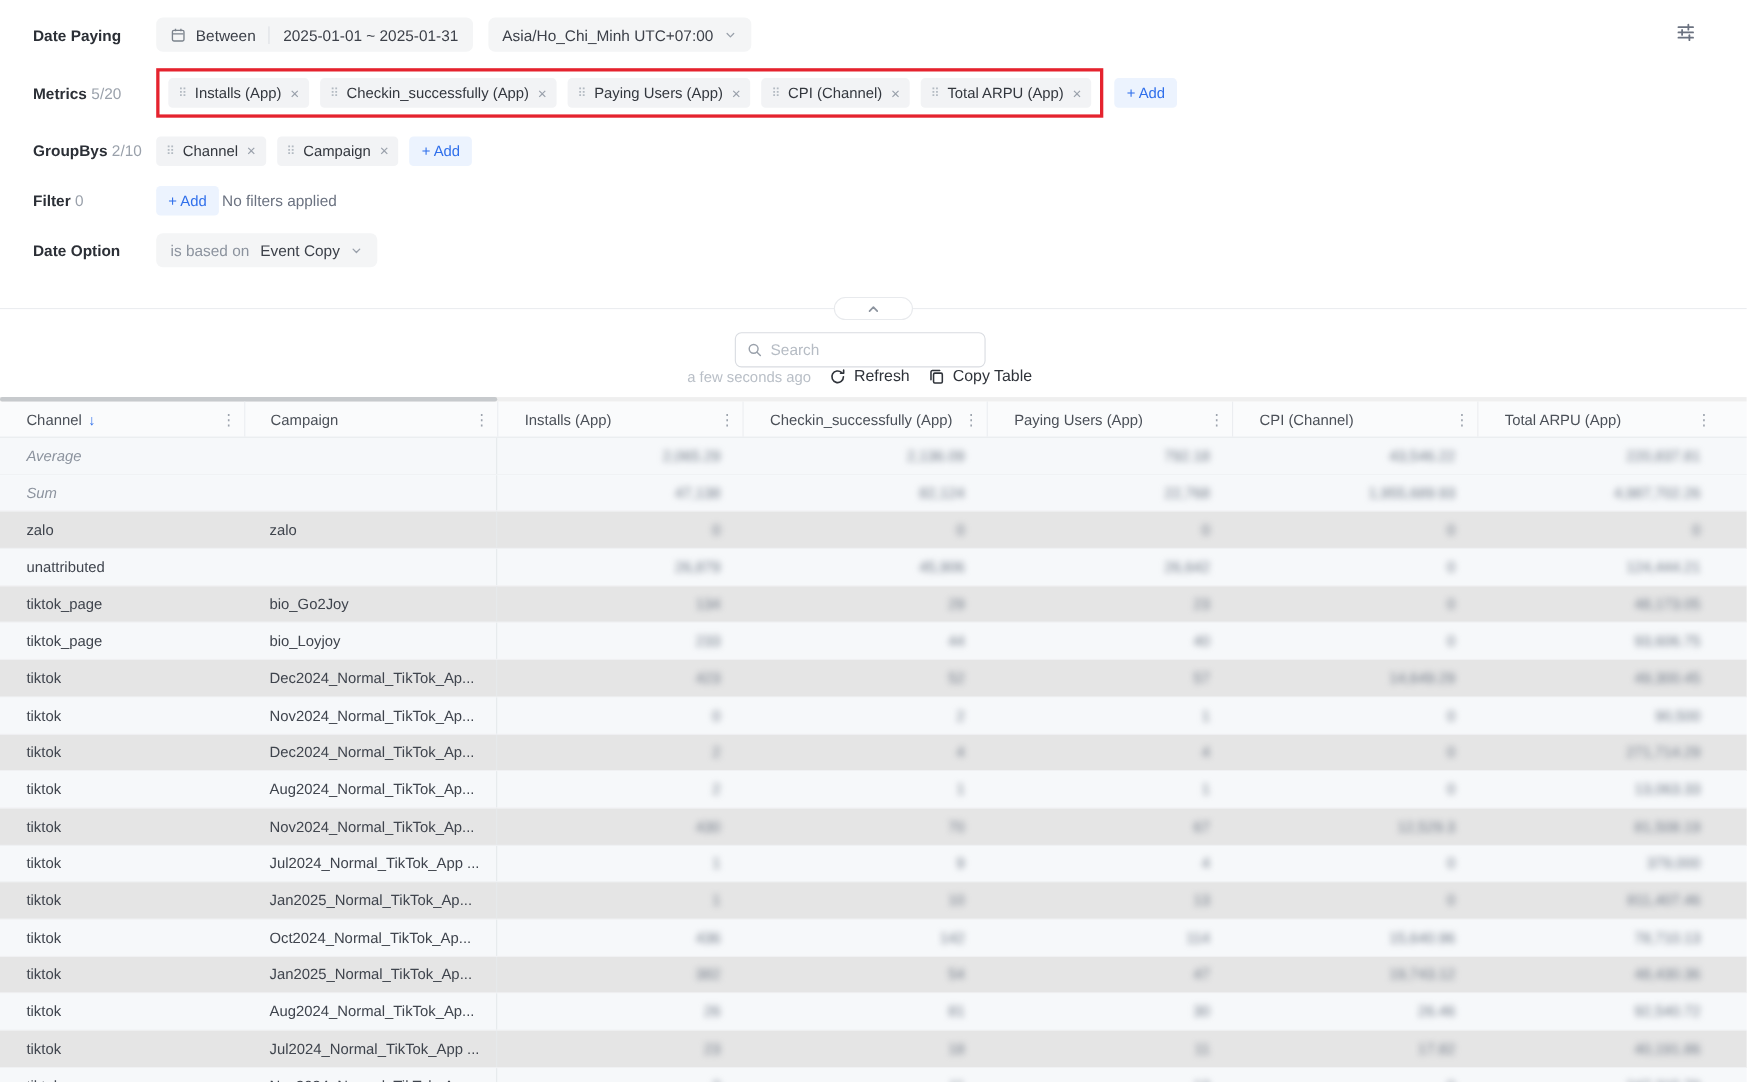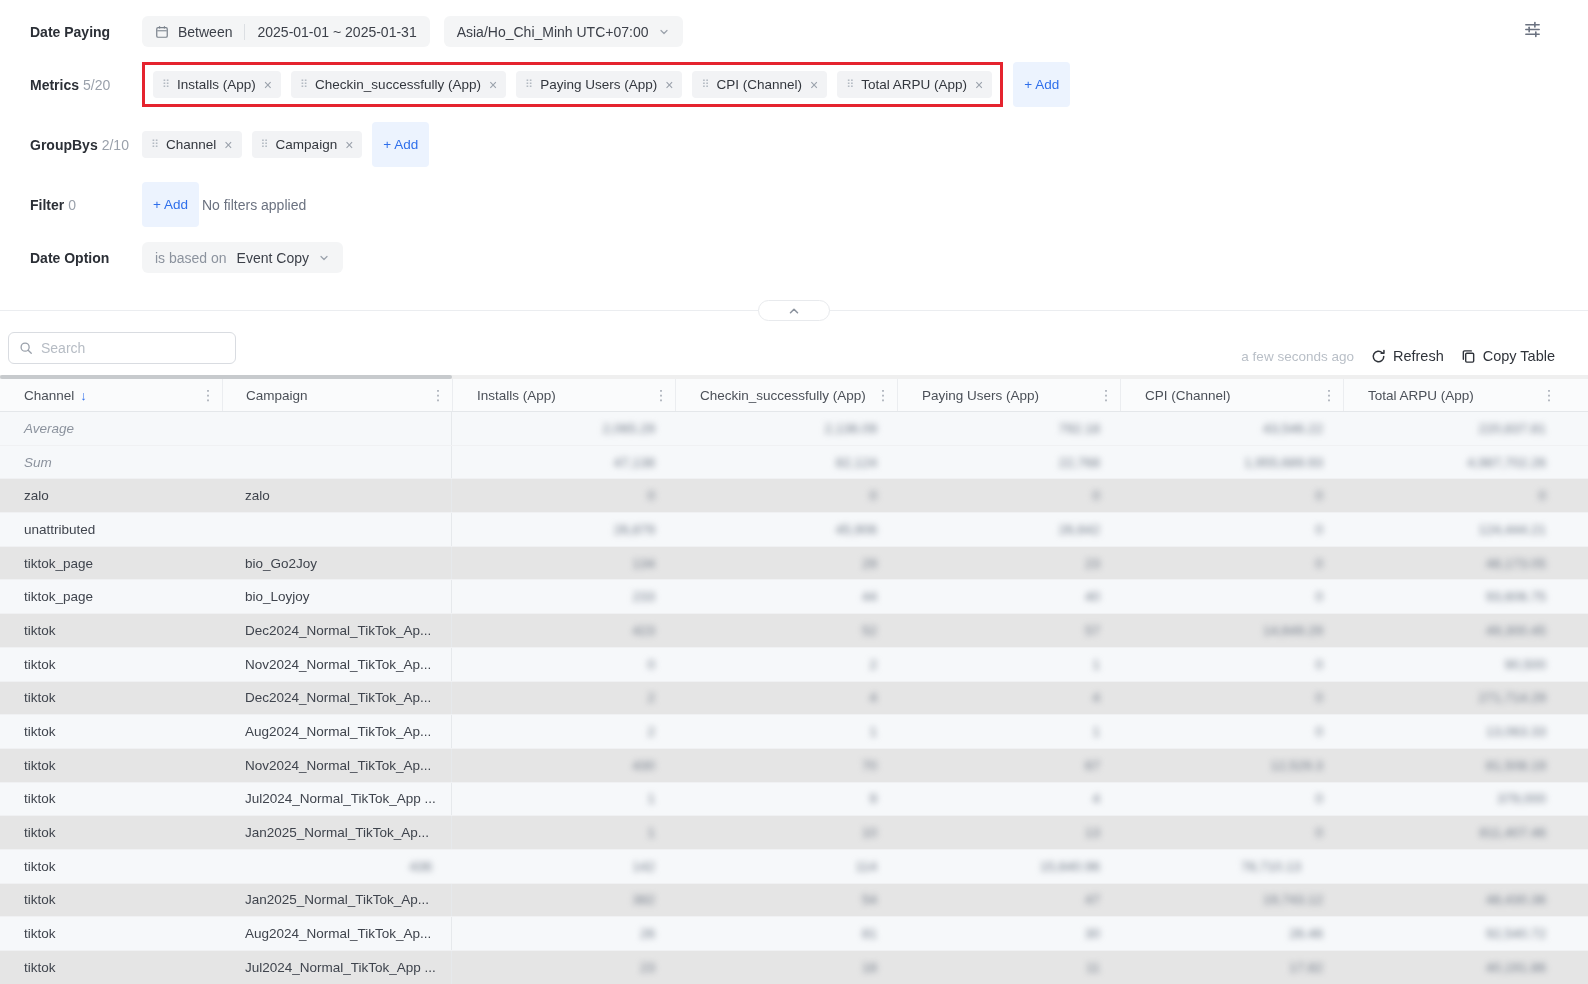--- a/index.html
+++ b/index.html
@@ -43,39 +43,39 @@
     background: #f2f3f5; border-radius: 4px;
     height: 27px; padding: 0 9px; font-size: 13.5px; color: #33373e;
     cursor: pointer; white-space: nowrap;
   }
   .drag-handle { color: #b3bac2; font-size: 11px; margin-right: 7px; cursor: grab; }
   .chip-close { color: #9aa1ab; font-size: 14px; margin-left: 8px; cursor: pointer; }
   .add-btn {
     display: inline-flex; align-items: center;
     background: #ecf3fe; color: #2f6feb;
     border: none; border-radius: 4px;
-    height: 45px; padding: 0 11px; font-size: 13.5px;
+    height: 27px; padding: 0 11px; font-size: 13.5px;
     font-family: inherit; cursor: pointer; white-space: nowrap;
   }
   .metrics-add { margin-left: 10px; }
   .chips-inline { display: inline-flex; align-items: center; gap: 10px; }
   .no-filters { margin-left: 3px; font-size: 14px; color: #6b7280; }
 
   .sliders-btn { position: absolute; top: 20px; right: 46px; cursor: pointer; display: inline-flex; }
 
   .collapse-pill {
     position: absolute; left: 50%; bottom: -11px; transform: translateX(-50%);
     width: 72px; height: 21px; background: #fff;
     border: 1px solid #e8eaed; border-radius: 11px;
     display: flex; align-items: center; justify-content: center;
     cursor: pointer; z-index: 3;
   }
 
   
-  .toolbar { display: flex; align-items: flex-end; justify-content: space-between; padding: 21px 33px 0 8px; }
+  .toolbar { display: flex; align-items: center; justify-content: space-between; padding: 21px 33px 0 8px; flex-direction: column; }
   .search-box {
     display: flex; align-items: center; width: 228px; height: 32px;
     border: 1px solid #d9dce1; border-radius: 6px; padding: 0 10px; background: #fff;
   }
   .search-box input {
     border: none; outline: none; flex: 1; margin-left: 8px;
     font-size: 14px; font-family: inherit; color: #3c4049; background: transparent;
   }
   .search-box input::placeholder { color: #b6bcc4; }
   .toolbar-right { display: flex; align-items: center; gap: 17px; }
@@ -427,20 +427,21 @@
         <div class="td name">tiktok</div>
         <div class="td name campaign frozen-edge">Jan2025_Normal_TikTok_Ap...</div>
         <div class="td num obscured">1</div>
         <div class="td num obscured">10</div>
         <div class="td num obscured">13</div>
         <div class="td num obscured">0</div>
         <div class="td num obscured last">811,407.46</div>
       </div>
       <div class="grid-row tr tinted">
         <div class="td name">tiktok</div>
+        <div class="td name campaign frozen-edge">Oct2024_Normal_TikTok_Ap...</div>
         <div class="td num obscured">436</div>
         <div class="td num obscured">142</div>
         <div class="td num obscured">114</div>
         <div class="td num obscured">15,640.96</div>
         <div class="td num obscured last">78,710.13</div>
       </div>
       <div class="grid-row tr">
         <div class="td name">tiktok</div>
         <div class="td name campaign frozen-edge">Jan2025_Normal_TikTok_Ap...</div>
         <div class="td num obscured">382</div>

